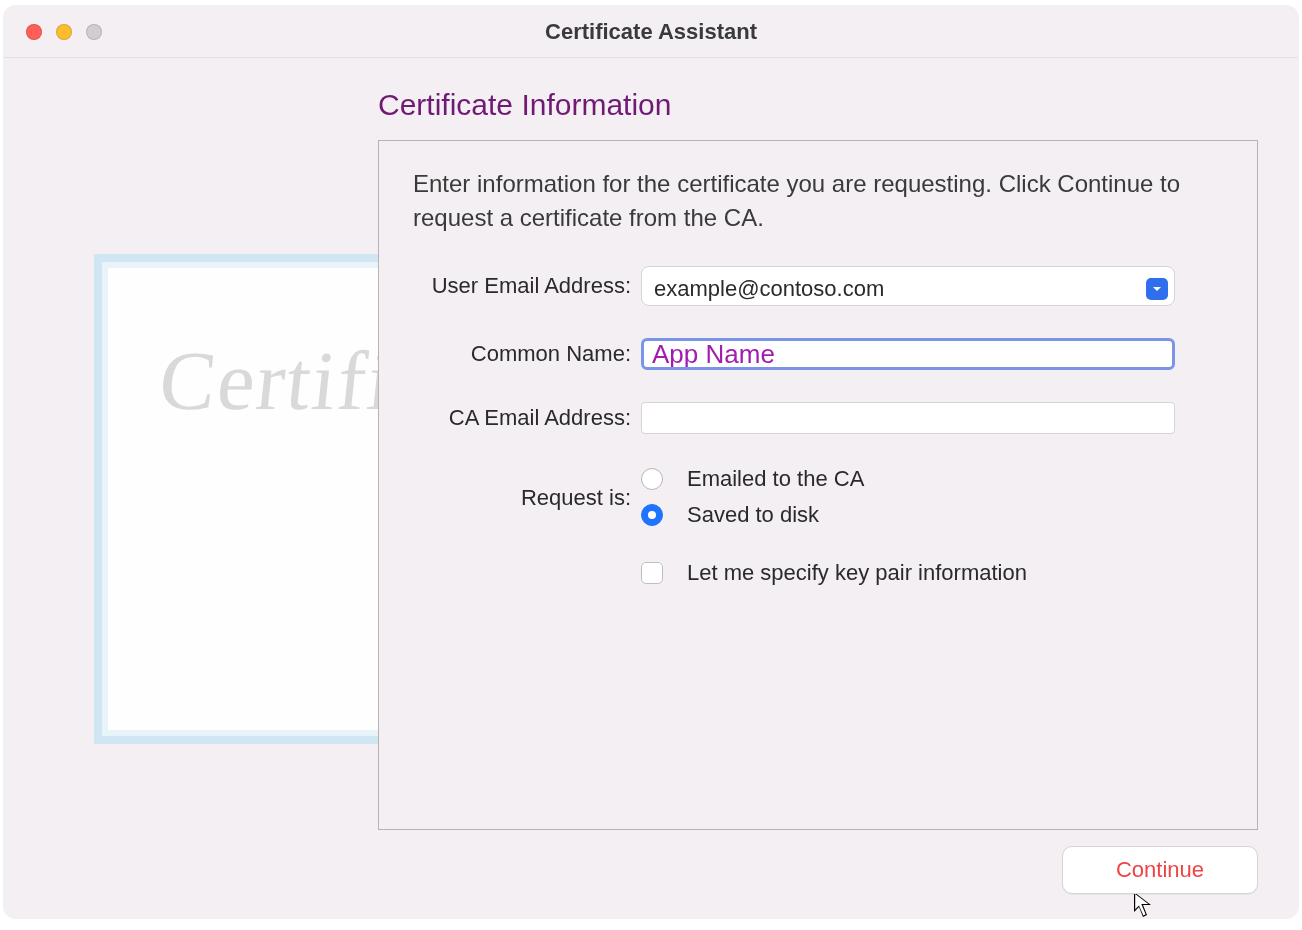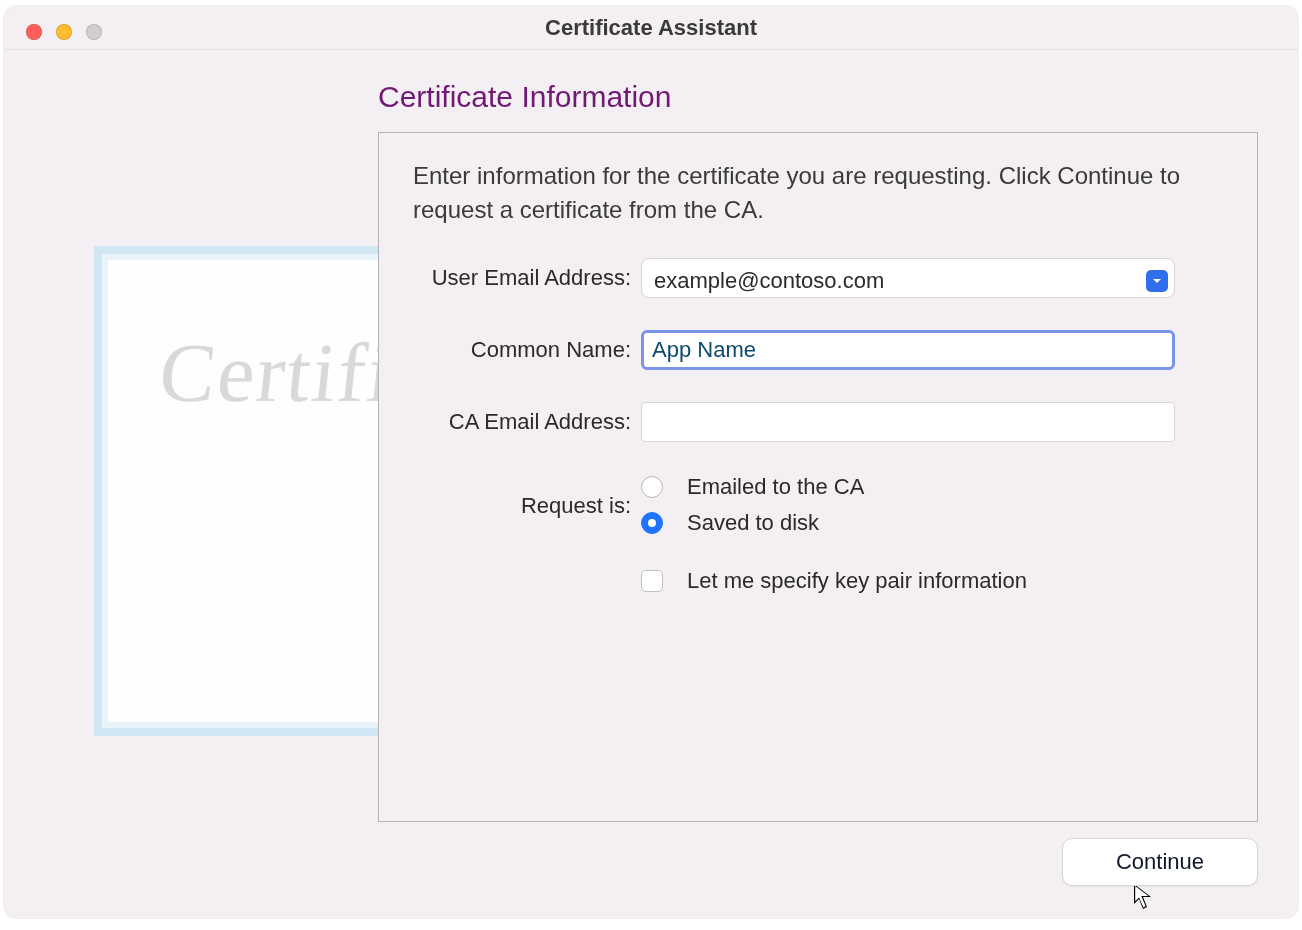--- a/index.html
+++ b/index.html
@@ -17,21 +17,21 @@
   .window {
     width: 1294px;
     height: 912px;
     margin: 6px auto;
     border-radius: 12px;
     background: #f3eff2;
     position: relative;
     box-shadow: 0 0 0 1px rgba(0,0,0,0.06);
   }
   .titlebar {
-    height: 44px;
+    height: 52px;
     border-bottom: 1px solid #e4dfe3;
     display: flex;
     align-items: center;
     position: relative;
   }
   .traffic-lights {
     display: flex;
     gap: 14px;
     position: absolute;
     left: 22px;
@@ -153,27 +153,27 @@
     background: #2f6fee;
     display: flex;
     align-items: center;
     justify-content: center;
   }
   .combo .combo-arrow svg { width: 12px; height: 12px; fill: #fff; }
 
   
   input.text-input {
     width: 100%;
-    height: 40px;
-    font-size: 22px;
+    height: 32px;
+    font-size: 26px;
     padding: 4px 10px;
     border: 1px solid #d7d3d6;
     border-radius: 4px;
     background: #fff;
-    color: #0c4a6e;
+    color: #a21caf;
     outline: none;
   }
   input.text-input.focused {
     border: 3px solid #7a95e8;
     border-radius: 6px;
     padding: 2px 8px;
   }
 
   
   .radio-stack { display: flex; flex-direction: column; gap: 10px; }
@@ -214,21 +214,21 @@
   .footer {
     position: absolute;
     right: 40px;
     bottom: 24px;
   }
   .btn {
     min-width: 196px;
     height: 48px;
     padding: 0 28px;
     font-size: 22px;
-    color: #0f172a;
+    color: #ef4444;
     background: #ffffff;
     border: 1px solid #d7d3d6;
     border-radius: 10px;
     box-shadow: 0 1px 1px rgba(0,0,0,0.05);
     display: inline-flex;
     align-items: center;
     justify-content: center;
   }
 
   

